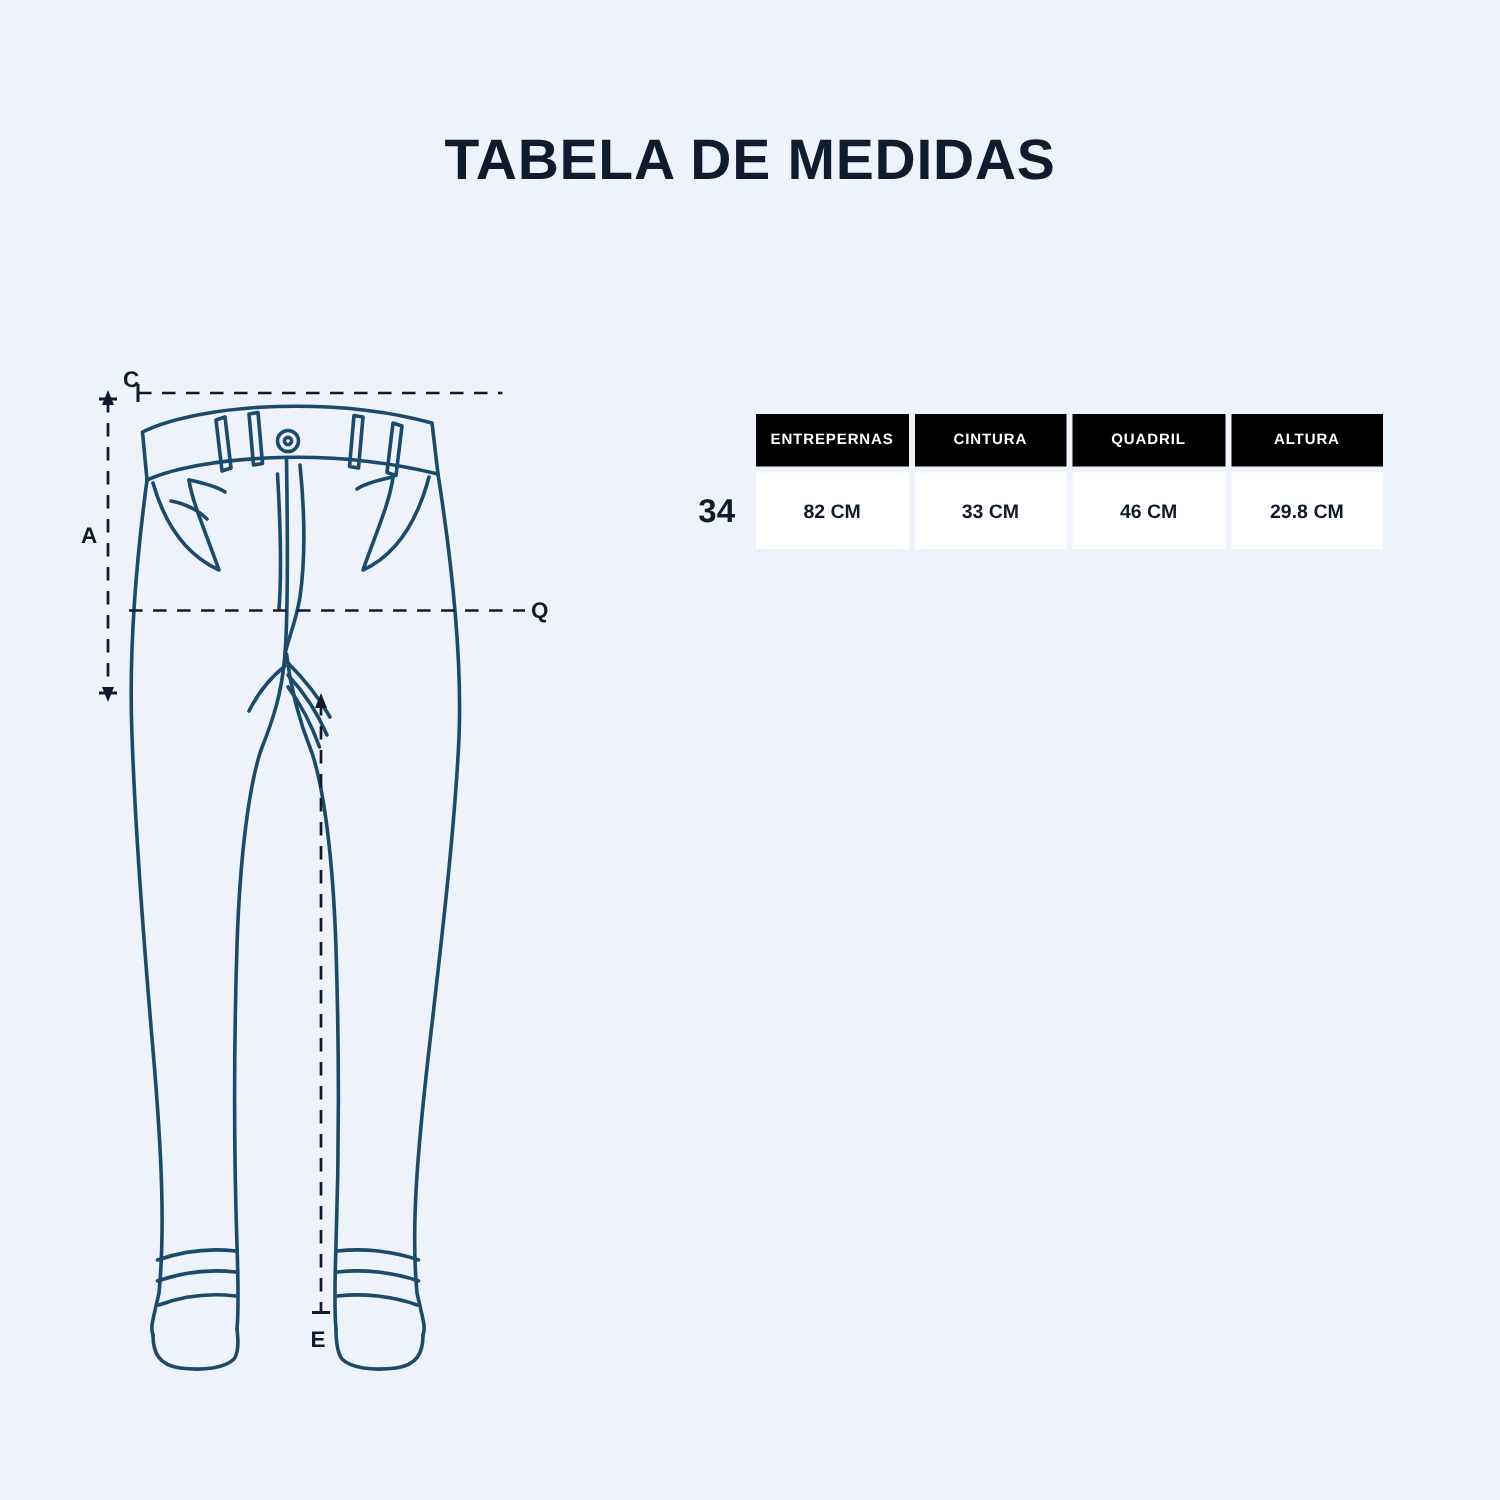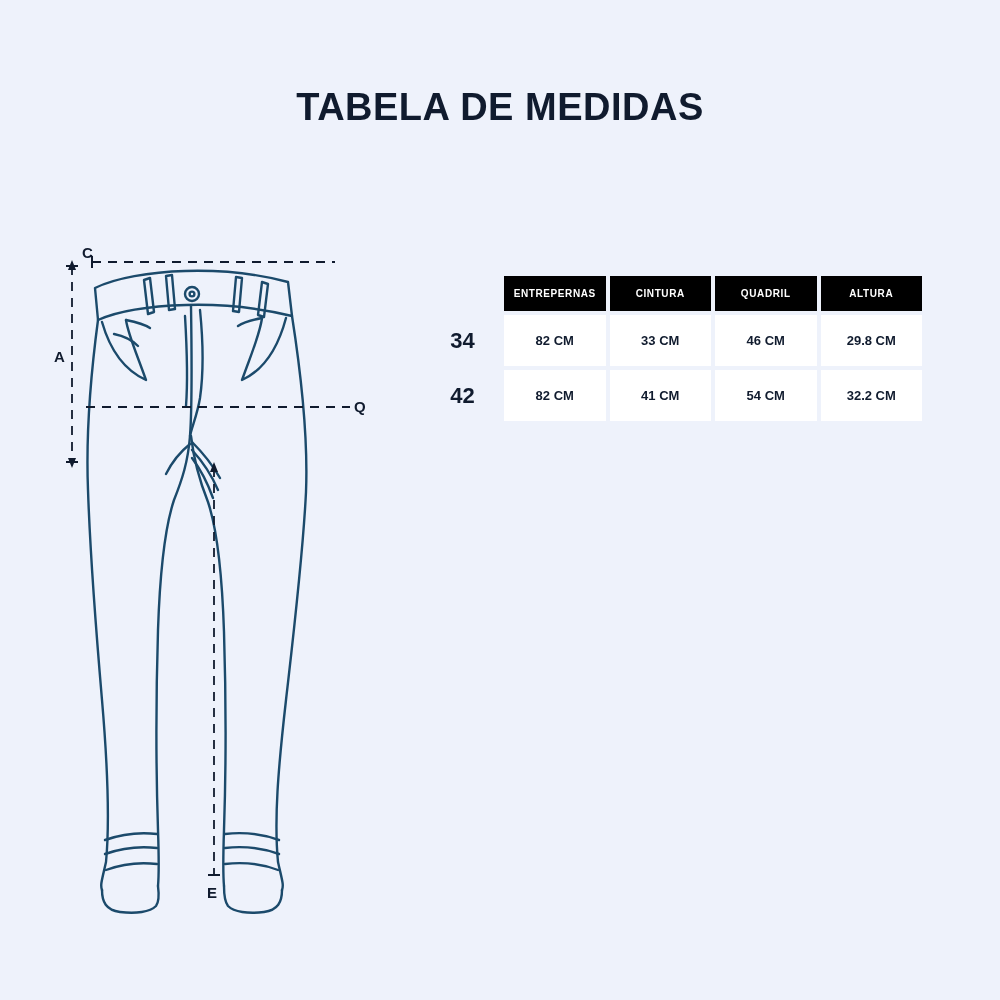--- a/index.html
+++ b/index.html
@@ -70,21 +70,21 @@
     padding: 12px 4px;
     text-align: center;
     text-transform: uppercase;
   }
   table.size-table thead tr th.corner {
     background: transparent;
   }
   table.size-table tbody td.size-cell {
     width: 58px;
     background: transparent;
-    text-align: center;
+    text-align: right;
     padding-right: 10px;
     font-size: 22px;
     font-weight: bold;
     color: #101b2e;
   }
   table.size-table tbody td.val {
     background: #ffffff;
     text-align: center;
     font-size: 13px;
     font-weight: bold;
@@ -190,22 +190,15 @@
       </tr>
     </thead>
     <tbody>
       <tr>
         <td class="size-cell">34</td>
         <td class="val">82  CM</td>
         <td class="val">33 CM</td>
         <td class="val">46 CM</td>
         <td class="val">29.8 CM</td>
       </tr>
-      <tr>
-        <td class="size-cell">42</td>
-        <td class="val">82 CM</td>
-        <td class="val">41 CM</td>
-        <td class="val">54 CM</td>
-        <td class="val">32.2 CM</td>
-      </tr>
     </tbody>
   </table>
 </div>
 
 </body></html>

